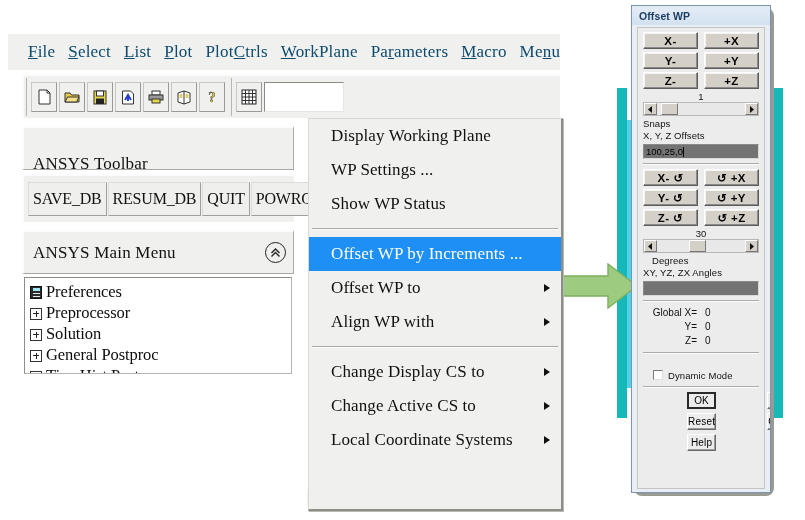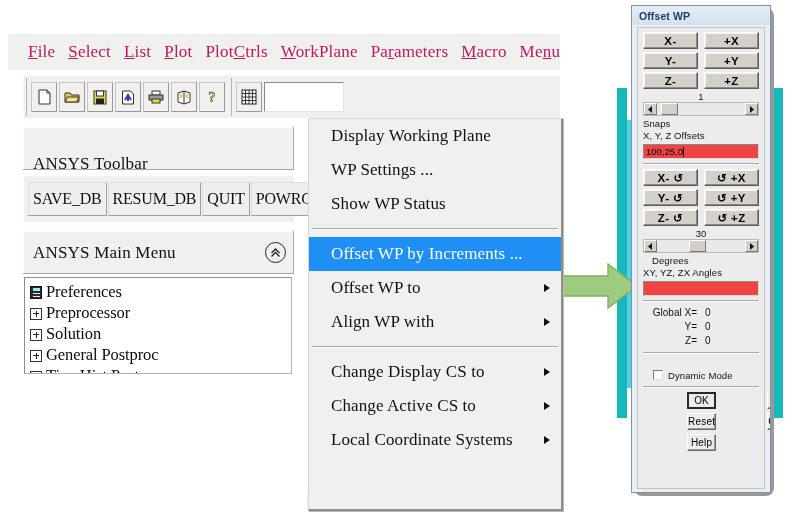--- a/index.html
+++ b/index.html
@@ -32,21 +32,21 @@
     background: #f0f0ee;
     display: flex;
     align-items: center;
     padding-left: 20px;
     gap: 13px;
     overflow: hidden;
   }
   .menu-item {
     font-family: "Liberation Serif", serif;
     font-size: 17px;
-    color: #be185d;
+    color: #0c4a6e;
     white-space: nowrap;
     letter-spacing: .2px;
   }
   .menu-item .mn { text-decoration: underline; }
 
   
   #toolbar-strip {
     position: absolute;
     left: 14px; top: 40px;
     width: 538px; height: 44px;
@@ -381,21 +381,21 @@
   .lbl {
     font-size: 9.5px;
     color: #111;
     line-height: 12px;
     letter-spacing: .1px;
   }
   .lbl.indent { padding-left: 2px; }
   .dlg-input {
     width: 100%;
     height: 15px;
-    background: #ef4444;
+    background: #737373;
     border: 1px solid #8a8a8a;
     border-right-color: #dadada;
     border-bottom-color: #dadada;
     font-size: 9.5px;
     color: #000;
     display: flex; align-items: center;
     padding-left: 2px;
     margin: 2px 0 3px 0;
     position: relative;
   }

